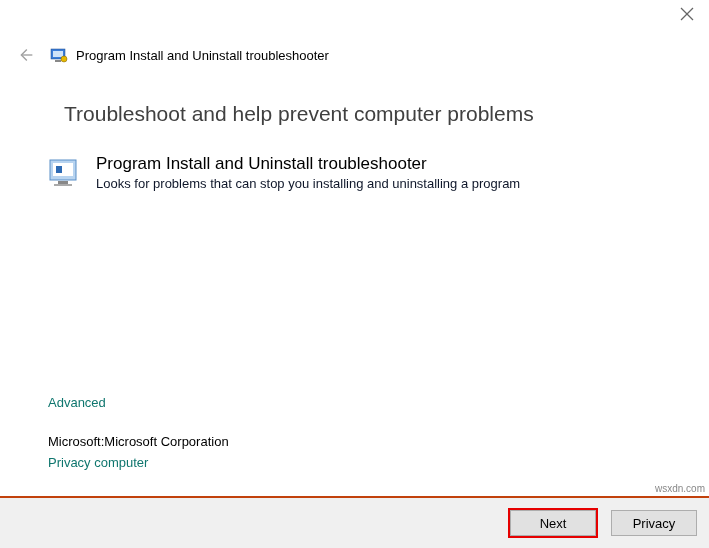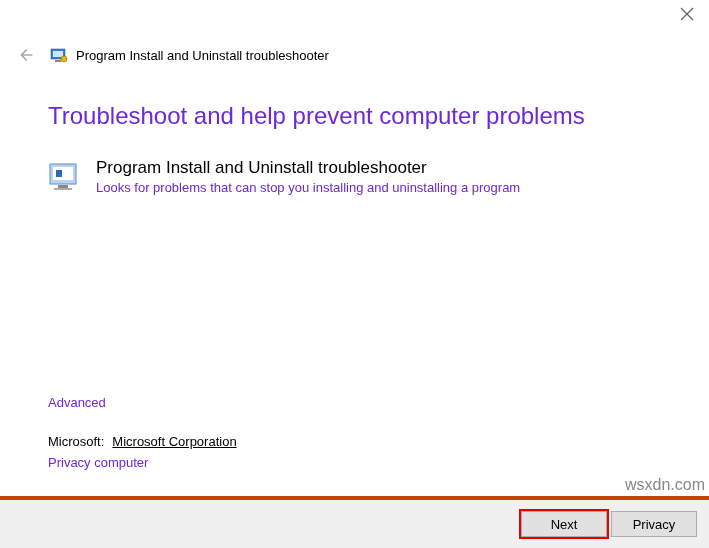--- a/index.html
+++ b/index.html
@@ -53,101 +53,100 @@
       margin-left: 6px;
     }
     .window-title {
       font-size: 13px;
       color: #000;
     }
     .content {
       padding: 36px 0 0 48px;
     }
     .heading {
-      color: #6d28d9;
-      font-size: 24px;
+      color: #404040;
+      font-size: 21px;
       font-weight: 400;
       margin-bottom: 28px;
+      margin-left: 16px;
     }
     .item-row {
       display: flex;
       align-items: flex-start;
       gap: 14px;
     }
     .item-icon {
       width: 34px;
       height: 34px;
       margin-top: 2px;
     }
     .item-title {
       font-size: 17px;
       color: #000;
       line-height: 1.2;
     }
     .item-desc {
       font-size: 13px;
-      color: #6d28d9;
+      color: #0f172a;
       margin-top: 2px;
     }
     .links-area {
       position: absolute;
       left: 48px;
       bottom: 78px;
     }
     .link {
-      color: #6d28d9;
+      color: #0f766e;
       font-size: 13px;
       cursor: pointer;
       display: inline-block;
     }
     .publisher-line {
       margin-top: 24px;
       font-size: 13px;
       color: #000;
     }
     .pub-value {
-      margin-left: 8px;
-      text-decoration: underline;
     }
     .privacy-line {
       margin-top: 6px;
     }
     .footer {
       position: absolute;
       bottom: 0;
       left: 0;
       right: 0;
       height: 52px;
       background: #f0f0f0;
-      border-top: 4px solid #c2410c;
+      border-top: 2px solid #c2410c;
       display: flex;
       justify-content: flex-end;
       align-items: center;
       padding-right: 12px;
-      gap: 4px;
+      gap: 15px;
     }
     .btn {
       min-width: 86px;
       height: 26px;
       background: #e1e1e1;
       border: 1px solid #adadad;
       font-size: 13px;
       font-family: inherit;
       cursor: pointer;
       padding: 0 14px;
     }
     .btn-highlight {
       outline: 2px solid #e60000;
       outline-offset: 0;
     }
     .watermark {
       position: absolute;
       right: 4px;
       bottom: 54px;
-      font-size: 16px;
+      font-size: 10px;
       color: #888;
     }
   </style>
 </head>
 <body>
 
 <div class="titlebar">
   <div class="close-x">
     <svg viewBox="0 0 16 16" width="16" height="16">
       <line x1="2" y1="2" x2="14" y2="14" stroke="currentColor" stroke-width="1.2"></line>

